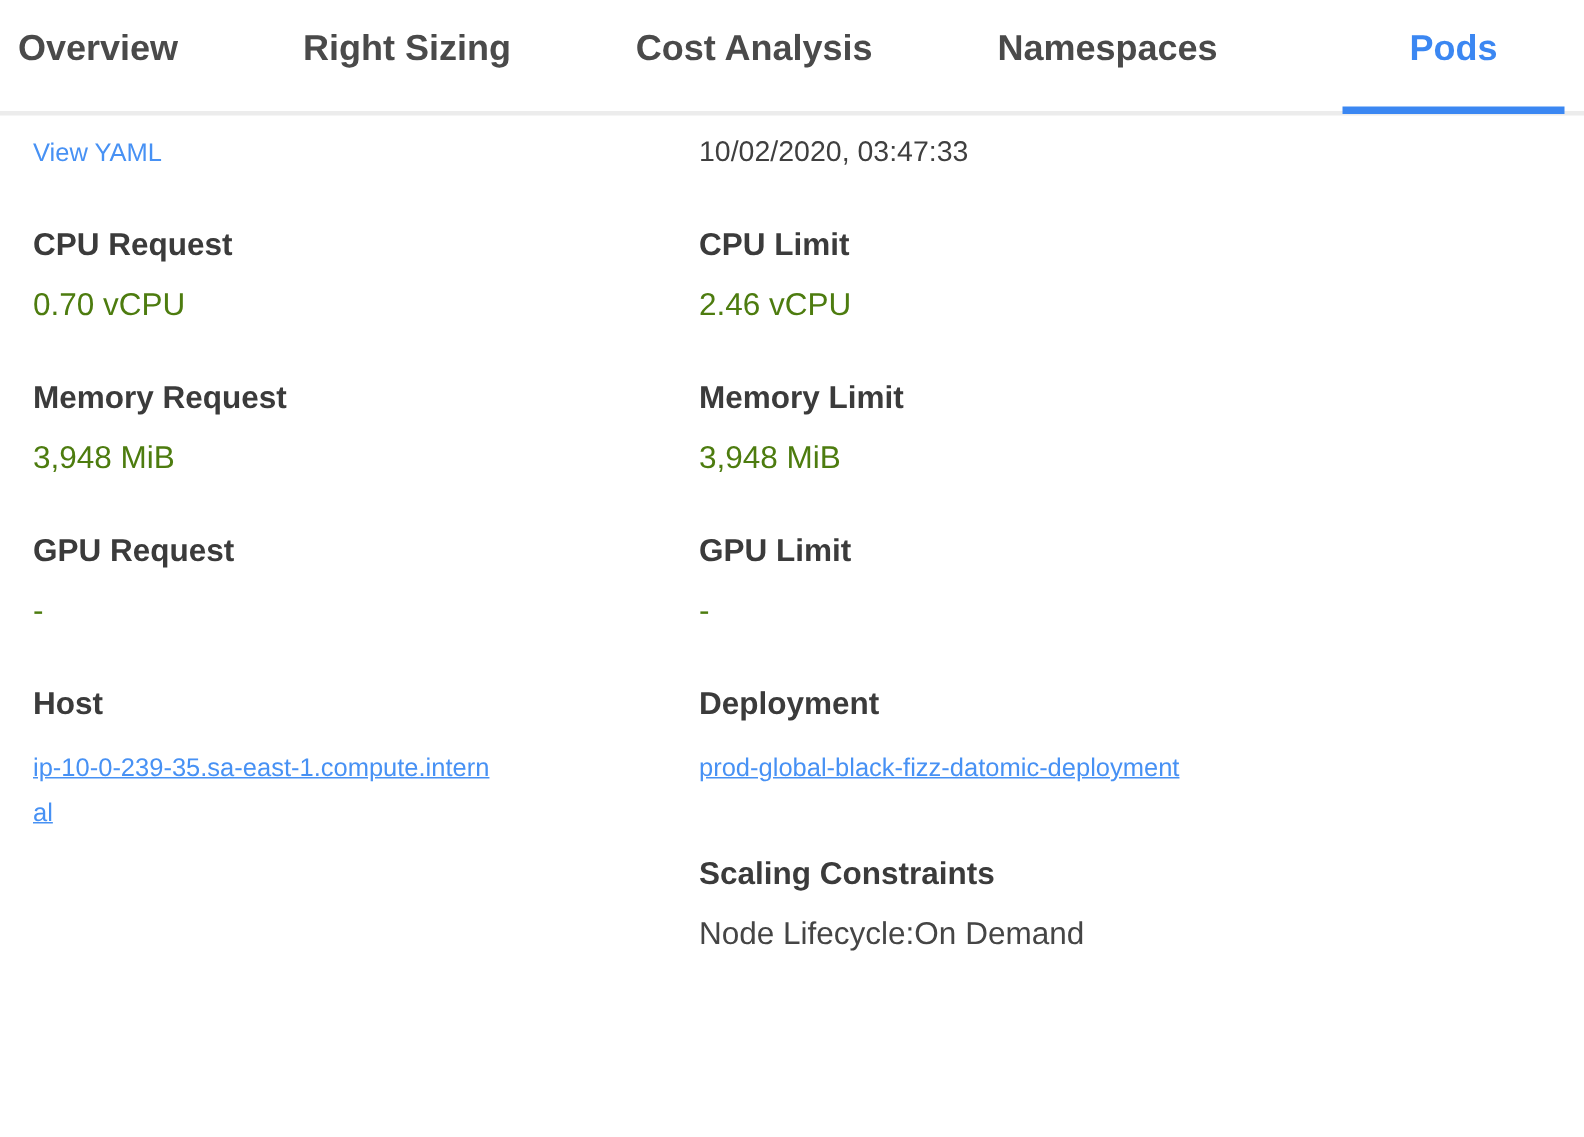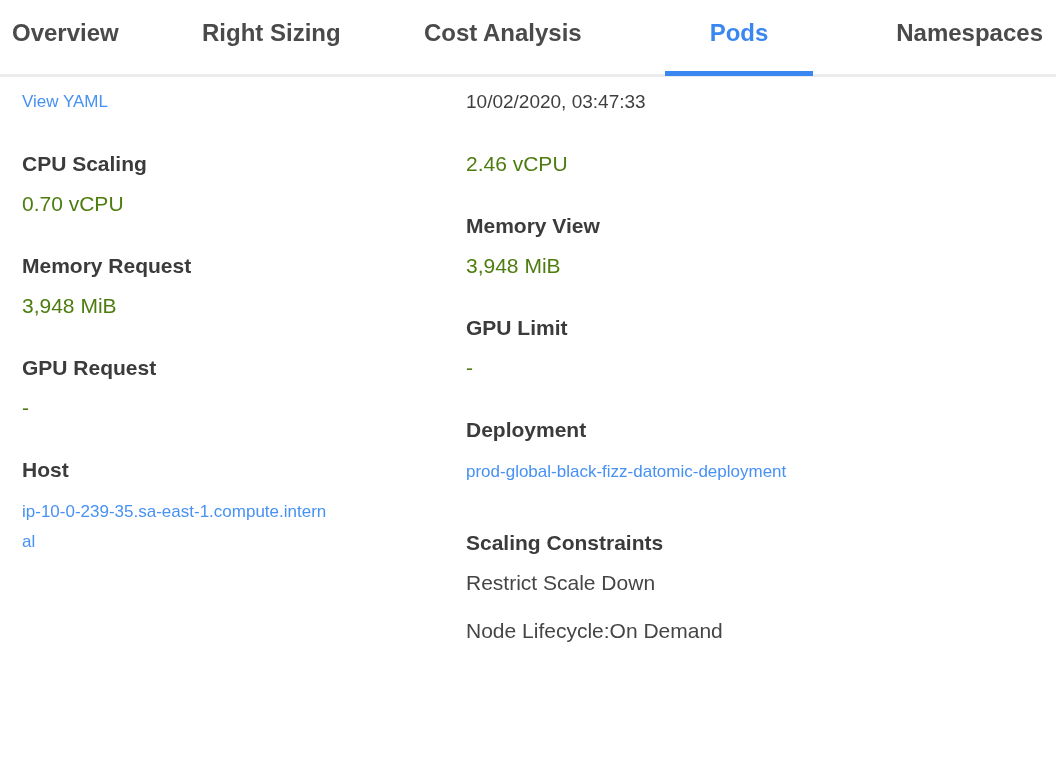--- a/index.html
+++ b/index.html
@@ -80,52 +80,52 @@
     color: #3f3f3f;
     line-height: 30px;
   }
   .link {
     color: #4791f4;
     font-size: 17px;
     line-height: 30px;
     cursor: pointer;
     text-decoration: none;
   }
-  .wrap-link { display: block; word-break: break-all; }
+  .wrap-link { display: block; word-break: break-all; text-decoration: underline; }
   .host-link   { width: 311px; }
   .deploy-link { width: 343px; }
 
   .scaling-group .field-label { }
   .scale-item {
     font-size: 21px;
     color: #454545;
     line-height: 25px;
     margin-bottom: 23px;
   }
 </style>
 </head>
 <body>
 
 <div class="tabbar">
   <div class="tab">Overview</div>
   <div class="tab">Right Sizing</div>
   <div class="tab">Cost Analysis</div>
+  <div class="tab">Namespaces</div>
   <div class="tab active">Pods</div>
-  <div class="tab">Namespaces</div>
 </div>
 
 <div class="content">
 
   <div class="col-left">
     <div class="field row-top">
       <span class="link">View YAML</span>
     </div>
 
     <div class="field">
-      <div class="field-label">CPU Scaling</div>
+      <div class="field-label">CPU Request</div>
       <div class="field-value">0.70 vCPU</div>
     </div>
 
     <div class="field">
       <div class="field-label">Memory Request</div>
       <div class="field-value">3,948 MiB</div>
     </div>
 
     <div class="field">
       <div class="field-label">GPU Request</div>
@@ -137,38 +137,38 @@
       <span class="link wrap-link host-link">ip-10-0-239-35.sa-east-1.compute.internal</span>
     </div>
   </div>
 
   <div class="col-right">
     <div class="field row-top">
       <span class="timestamp">10/02/2020, 03:47:33</span>
     </div>
 
     <div class="field">
+      <div class="field-label">CPU Limit</div>
       <div class="field-value">2.46 vCPU</div>
     </div>
 
     <div class="field">
-      <div class="field-label">Memory View</div>
+      <div class="field-label">Memory Limit</div>
       <div class="field-value">3,948 MiB</div>
     </div>
 
     <div class="field">
       <div class="field-label">GPU Limit</div>
       <div class="field-value">-</div>
     </div>
 
     <div class="field deploy-field">
       <div class="field-label">Deployment</div>
       <span class="link wrap-link deploy-link">prod-global-black-fizz-datomic-deployment</span>
     </div>
 
     <div class="field scaling-group">
       <div class="field-label">Scaling Constraints</div>
-      <div class="scale-item">Restrict Scale Down</div>
       <div class="scale-item">Node Lifecycle:On Demand</div>
     </div>
   </div>
 
 </div>
 
 </body></html>

